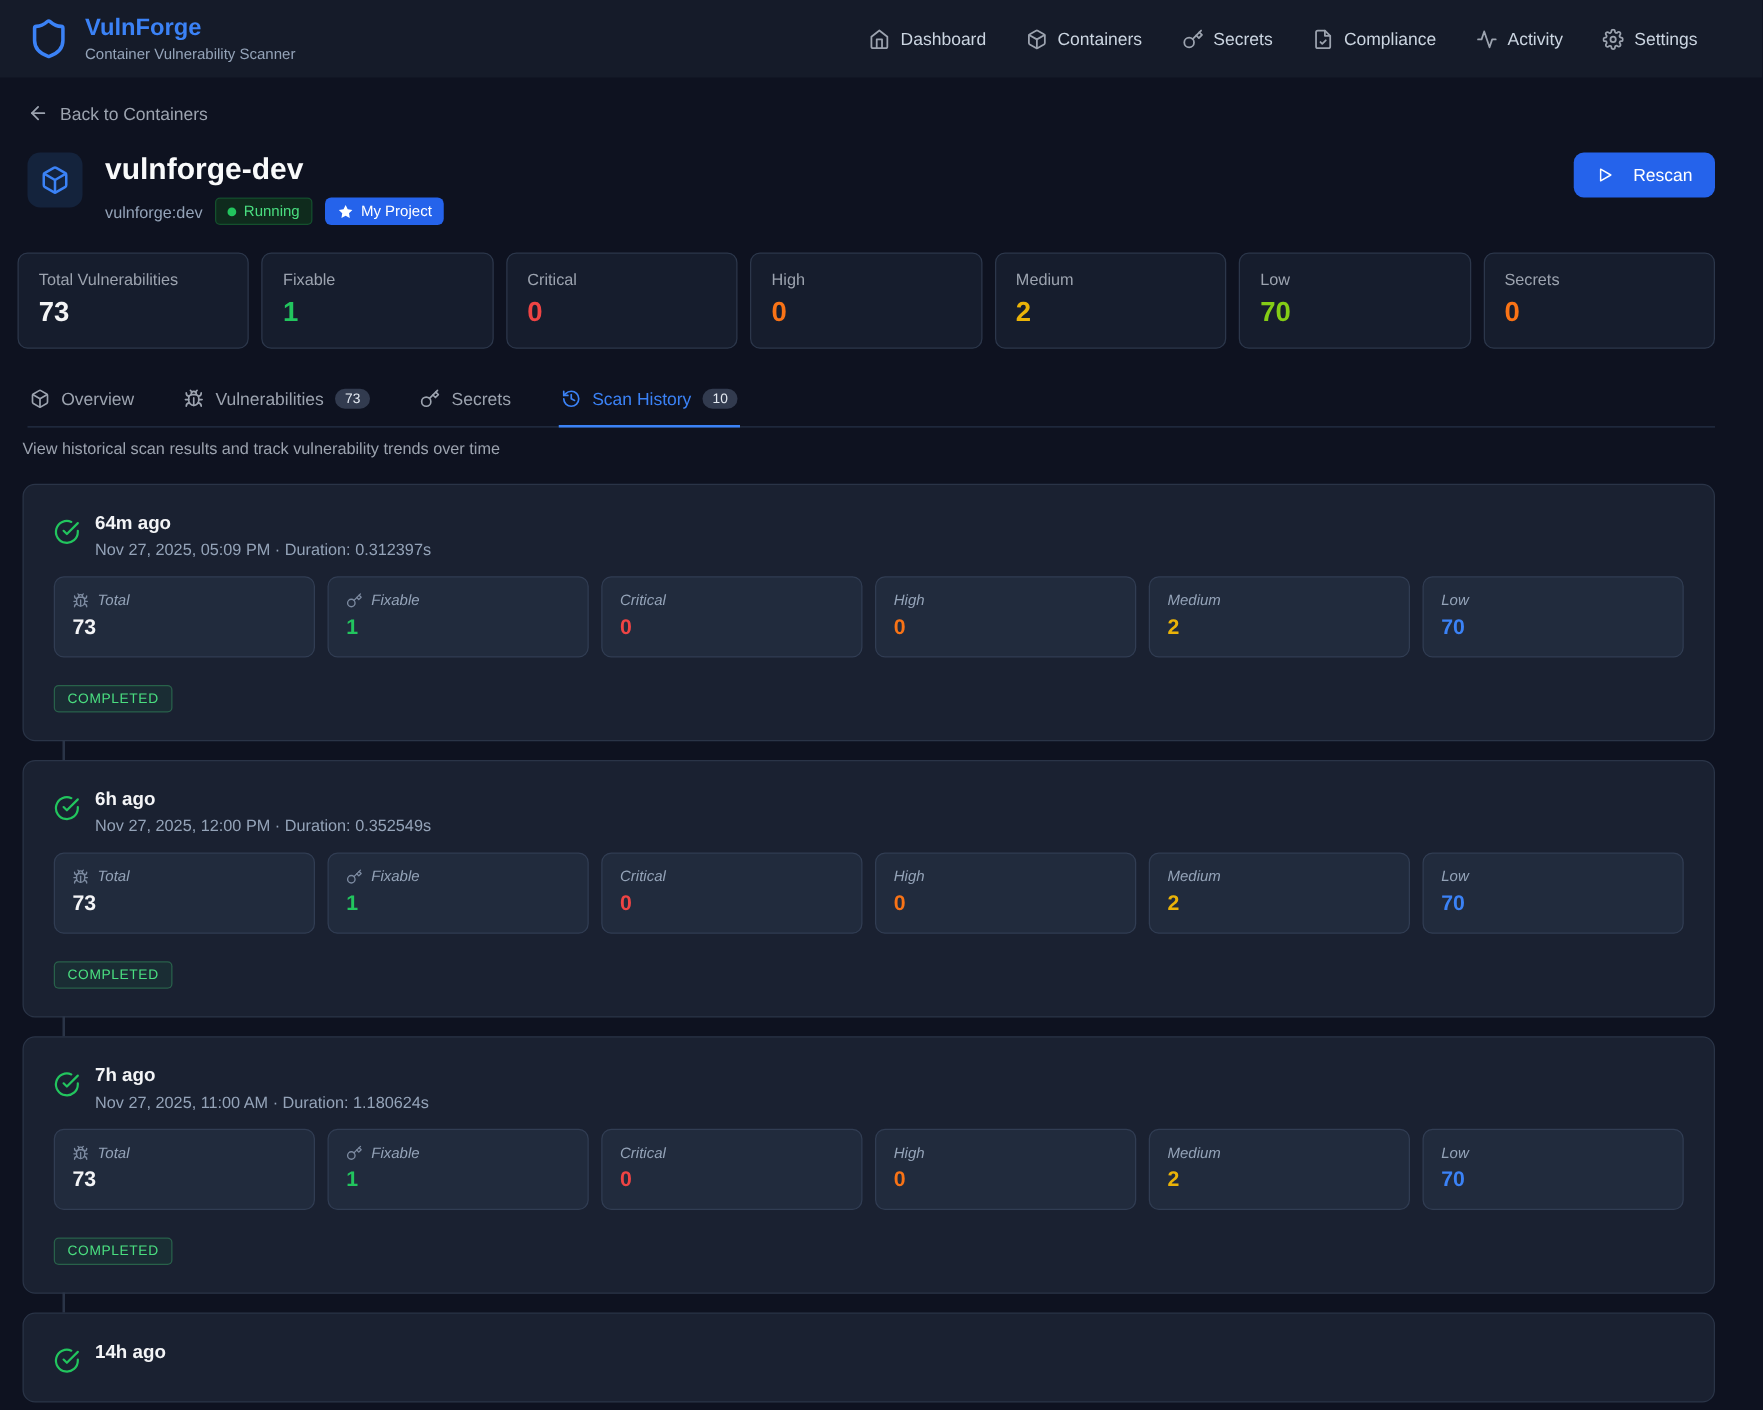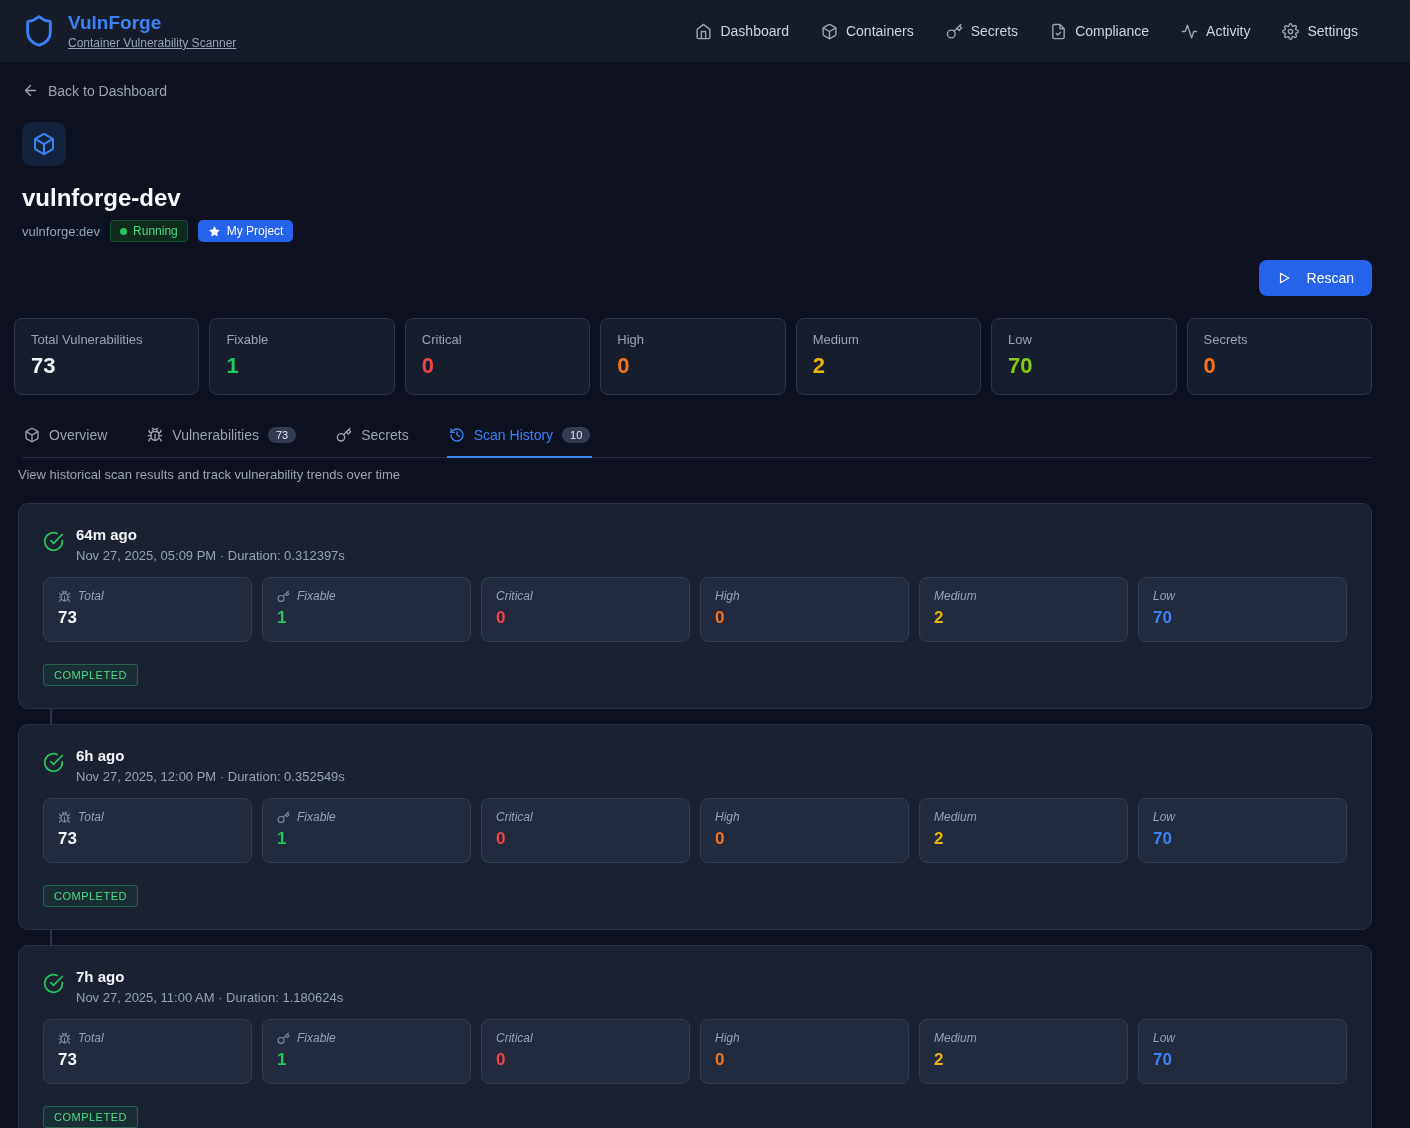--- a/index.html
+++ b/index.html
@@ -14,30 +14,30 @@
 
   
   header {
     height:62px; background:#151b29;
     display:flex; align-items:center;
     padding:0 52px 0 22px;
   }
   .brand { display:flex; align-items:center; gap:12px; }
   .brand-shield { color:#3b82f6; }
   .brand-title { color:#3b82f6; font-size:19px; font-weight:bold; line-height:1.15; }
-  .brand-sub { color:#94a3b8; font-size:12px; margin-top:2px;text-decoration:underline; }
+  .brand-sub { color:#94a3b8; font-size:12px; margin-top:2px; }
   nav { margin-left:auto; display:flex; align-items:center; gap:32px; }
   .nav-item { display:flex; align-items:center; gap:8px; color:#cbd5e1; font-size:14px; cursor:pointer; }
   .nav-item .icon { color:#9ca3af; }
 
   
   main { padding:0 38px 0 14px; }
   .back-link { margin:20px 0 0 8px; display:inline-flex; align-items:center; gap:9px; color:#9ca3af; font-size:14px; cursor:pointer; }
 
-  .container-header { margin:20px 0 0 8px; display:flex; align-items:flex-start; gap:18px;flex-direction:column; }
+  .container-header { margin:20px 0 0 8px; display:flex; align-items:flex-start; gap:18px; }
   .avatar { width:44px; height:44px; border-radius:10px; background:#14233c; display:flex; align-items:center; justify-content:center; color:#3b82f6; }
   .ch-title { font-size:24px; font-weight:bold; color:#f9fafb; }
   .ch-meta { margin-top:8px; display:flex; align-items:center; gap:10px; font-size:13px; color:#94a3b8; }
   .badge-running { display:inline-flex; align-items:center; gap:6px; background:#0f2b1d; border:1px solid rgba(34,197,94,.25); color:#4ade80; font-size:12px; padding:3px 9px; border-radius:4px; }
   .dot { width:7px; height:7px; border-radius:50%; background:#22c55e; }
   .badge-project { display:inline-flex; align-items:center; gap:6px; background:#2563eb; color:#fff; font-size:12px; padding:4px 10px; border-radius:5px; }
   .rescan-btn { margin-left:auto; display:inline-flex; align-items:center; gap:16px; background:#2563eb; color:#fff; border:none; font-family:inherit; font-size:14px; padding:10px 18px; border-radius:8px; cursor:pointer; }
 
   .stats-row { margin-top:22px; display:flex; gap:10px; }
   .stat-card { flex:1; background:#161d2d; border:1px solid #2c374b; border-radius:8px; padding:13px 16px 15px; }
@@ -130,21 +130,21 @@
 </header>
 
 <main>
   <a class="back-link">
     <span id="back-icon">
         <svg class="icon" width="17" height="17" viewBox="0 0 24 24" fill="none" stroke="currentColor" stroke-width="2" stroke-linecap="round" stroke-linejoin="round">
           <path d="M19 12H5"></path>
           <path d="m12 19-7-7 7-7"></path>
         </svg>
       </span>
-    <span>Back to Dashboard</span>
+    <span>Back to Containers</span>
   </a>
 
   <div class="container-header">
     <div class="avatar" id="avatar-icon">
         <svg class="icon" width="24" height="24" viewBox="0 0 24 24" fill="none" stroke="currentColor" stroke-width="2" stroke-linecap="round" stroke-linejoin="round">
           <path d="M21 16V8a2 2 0 0 0-1-1.73l-7-4a2 2 0 0 0-2 0l-7 4A2 2 0 0 0 3 8v8a2 2 0 0 0 1 1.73l7 4a2 2 0 0 0 2 0l7-4A2 2 0 0 0 21 16z"></path>
           <polyline points="3.27 6.96 12 12.01 20.73 6.96"></polyline>
           <line x1="12" y1="22.08" x2="12" y2="12"></line>
         </svg>
       </div>

